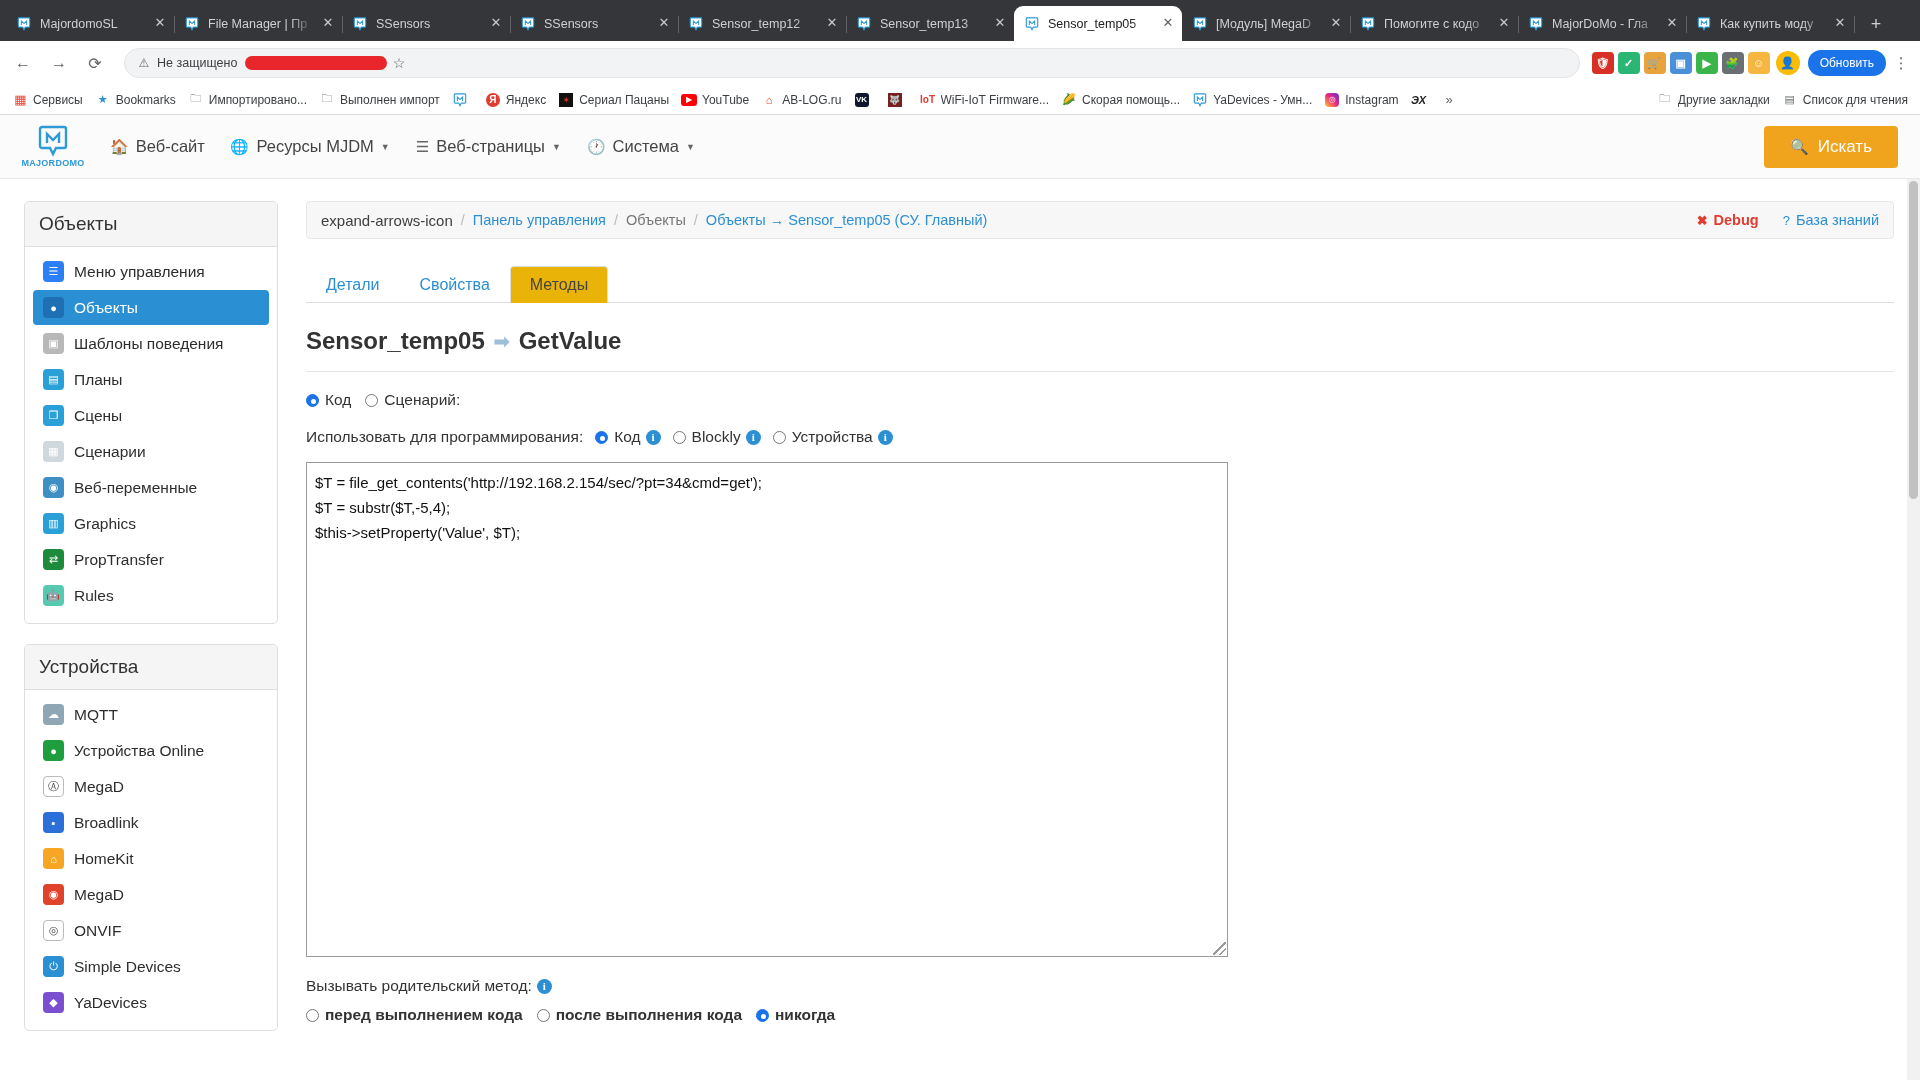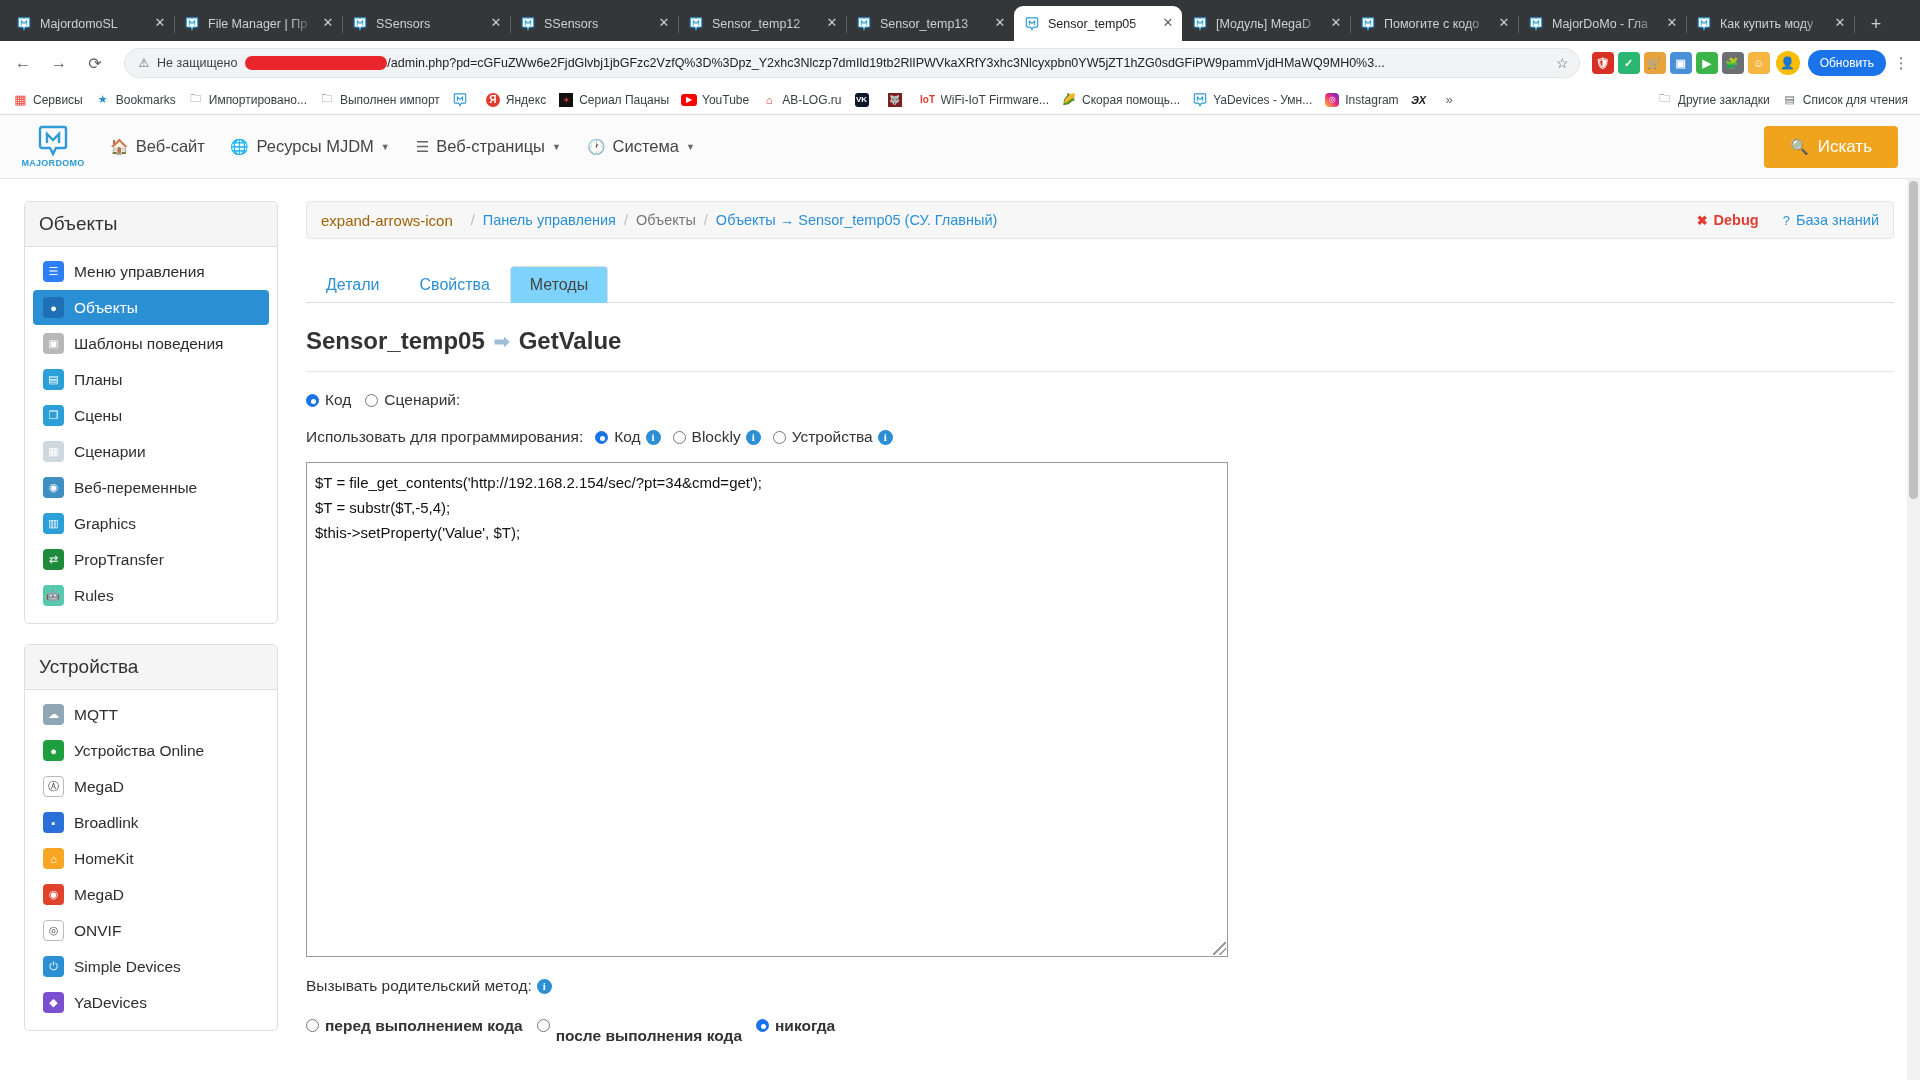--- a/index.html
+++ b/index.html
@@ -200,21 +200,21 @@
   .dbg { color: #e03c31 !important; font-weight: bold; }
 
   .tabs {
     display: flex; align-items: flex-end; border-bottom: 1px solid #ddd; height: 42px;
   }
   .tabi {
     padding: 9px 19px; font-size: 16px; color: #2c8fd4; border: 1px solid transparent;
     border-bottom: none; border-radius: 4px 4px 0 0; margin-bottom: -1px;
   }
   .tabi.active {
-    color: #444; background: #7dd3fc; border-color: #ddd #ddd #fff;
+    color: #444; background: #eab308; border-color: #ddd #ddd #fff;
   }
 
   .meth-title {
     font-size: 24px; color: #333; font-weight: bold; margin: 24px 0 0 0;
     padding-bottom: 16px; border-bottom: 1px solid #e5e5e5;
     display: flex; align-items: center;
   }
   .meth-arrow { color: #9dbfd8; margin: 0 9px; font-size: 19px; }
 
   .formrow { margin-top: 19px; display: flex; align-items: center; font-size: 15.5px; color: #333; }
@@ -392,21 +392,20 @@
     <div class="navbtn">←</div>
     <div class="navbtn">→</div>
     <div class="navbtn">⟳</div>
 
     <div class="omnibox">
       <div class="omni-warn">
         <div class="wicon">⚠</div>
         <div class="wtxt">Не защищено</div>
       </div>
       <div class="redact"></div>
-      <div class="omni-url">/admin.php?pd=cGFuZWw6e2FjdGlvbj1jbGFzc2VzfQ%3D%3Dpz_Y2xhc3Nlczp7dmIld19tb2RlIPWVkaXRfY3xhc3Nlcyxpbn0YW5jZT1hZG0sdGFiPW9pammVjdHMaWQ9MH0%3...</div>
       <div class="omni-star">☆</div>
     </div>
 
     <div class="ext-icons">
       <div class="ext" style="background:#d93025;">🛡</div>
       <div class="ext" style="background:#2bb673;">✓</div>
       <div class="ext" style="background:#e8a33d;">🛒</div>
       <div class="ext" style="background:#4a90d9;">▣</div>
       <div class="ext" style="background:#3bb44a;">▶</div>
       <div class="ext" style="background:#6b6f73;">🧩</div>
@@ -664,21 +663,21 @@
                   <span>YaDevices</span>
                 </div>
               </div>
             </div>
           </div>
       </div>
 
       <div class="content">
 
         <div class="crumbbar">
-          <span style="color:#a16207;font-size:15px;margin-right:10px;">expand-arrows-icon</span>
+          <span style="color:#404040;font-size:15px;">expand-arrows-icon</span>
           <span class="crumb-sep">/</span>
           <a href="#">Панель управления</a>
           <span class="crumb-sep">/</span>
           <span style="color:#777;">Объекты</span>
           <span class="crumb-sep">/</span>
           <a href="#">Объекты → Sensor_temp05 (СУ. Главный)</a>
 
           <div class="crumb-right">
             <div class="lnk">
               <span class="ci dbg">✖</span>
@@ -728,21 +727,21 @@
 $this-&gt;setProperty('Value', $T);</div>
 
         <div class="parentrow">
           <span>Вызывать родительский метод:</span>
           <span class="iico">i</span>
         </div>
         <div class="formrow" style="margin-top:11px;">
           <span class="radio"></span>
           <span class="radlbl" style="font-weight:bold;">перед выполнением кода</span>
           <span class="radio"></span>
-          <span class="radlbl" style="font-weight:bold;margin-top:21px;">после выполнения кода</span>
+          <span class="radlbl" style="font-weight:bold;">после выполнения кода</span>
           <span class="radio on"></span>
           <span class="radlbl" style="font-weight:bold;">никогда</span>
         </div>
 
       </div>
 
       <div class="scrollbar">
         <div class="scrollthumb"></div>
       </div>
     </div>

